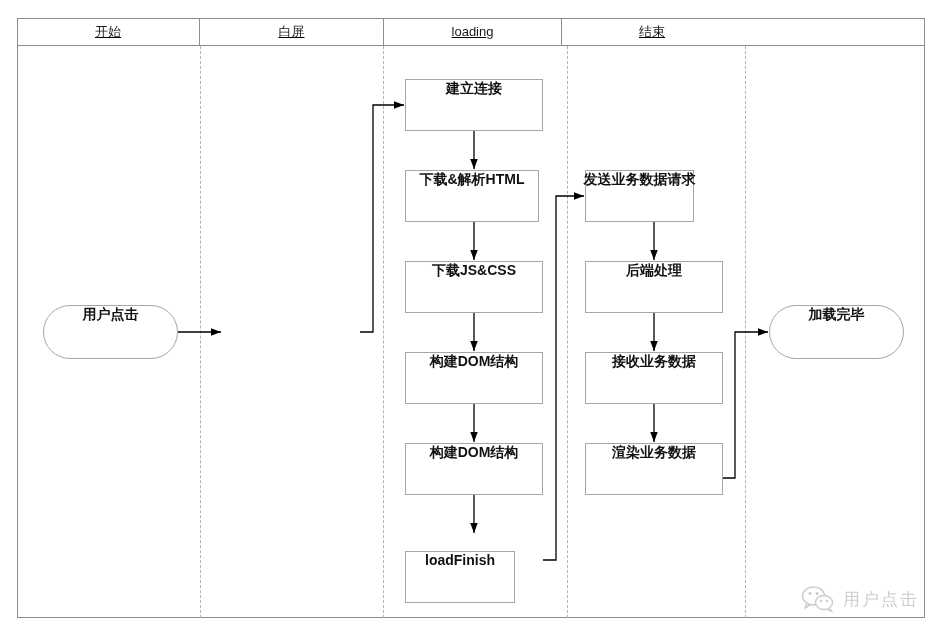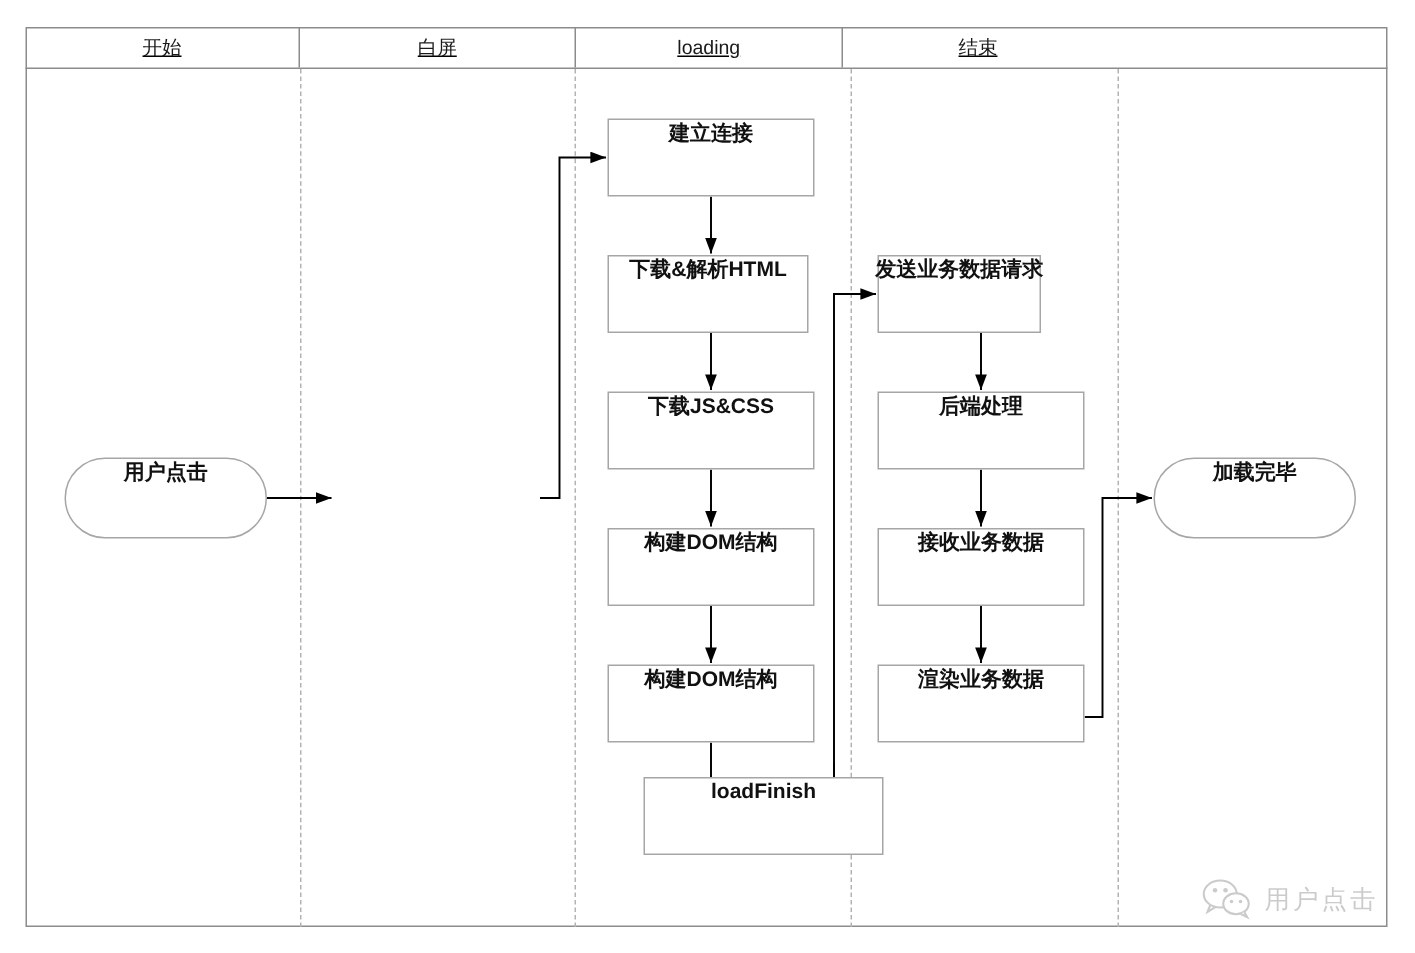--- a/index.html
+++ b/index.html
@@ -184,21 +184,21 @@
     </div>
   <div class="node" style="left:405px; top:261px; width:138px; height:52px;">
       <span>下载JS&amp;CSS</span>
     </div>
   <div class="node" style="left:405px; top:352px; width:138px; height:52px;">
       <span>构建DOM结构</span>
     </div>
   <div class="node" style="left:405px; top:443px; width:138px; height:52px;">
       <span>构建DOM结构</span>
     </div>
-  <div class="node" style="left:405px; top:518px; width:160px; height:52px;margin-left:24px;">
+  <div class="node" style="left:405px; top:551px; width:110px; height:52px;">
       <span>loadFinish</span>
     </div>
   <div class="node" style="left:585px; top:170px; width:109px; height:52px;">
       <span>发送业务数据请求</span>
     </div>
   <div class="node" style="left:585px; top:261px; width:138px; height:52px;">
       <span>后端处理</span>
     </div>
   <div class="node" style="left:585px; top:352px; width:138px; height:52px;">
       <span>接收业务数据</span>

